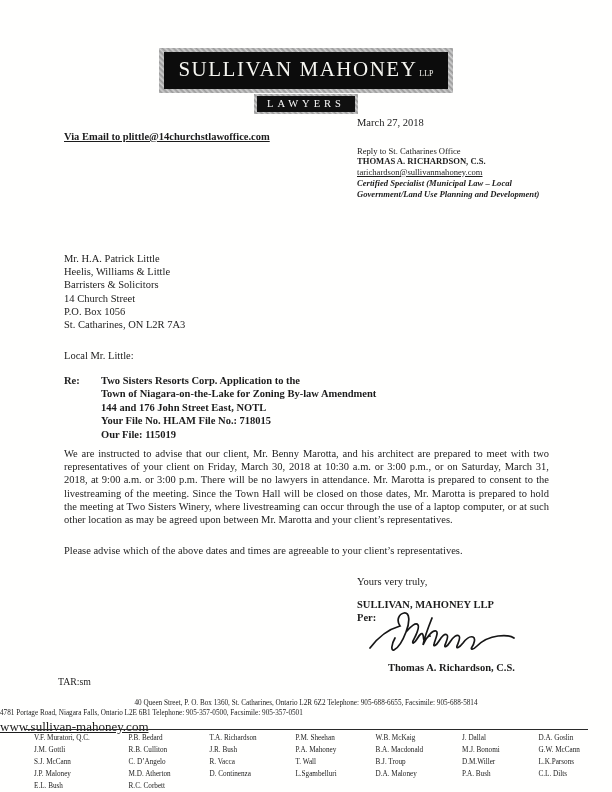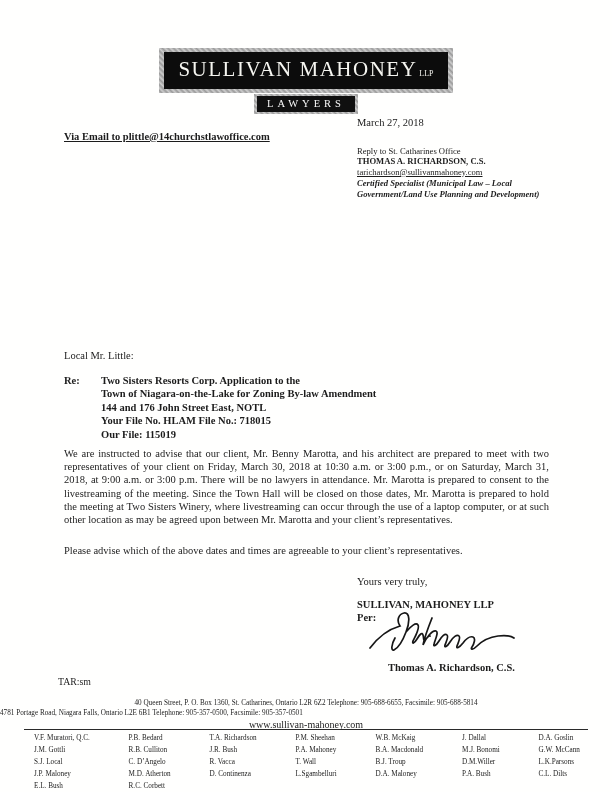--- a/index.html
+++ b/index.html
@@ -60,21 +60,21 @@
 
   .valediction { top:575px; left:357px; }
   .closing-firm { top:598px; left:357px; }
   .closing-per { top:611px; left:357px; }
   .signature { top:604px; left:366px; }
   .signatory { top:661px; left:388px; }
   .ref-initials { top:676px; left:58px; font-size:9.8px; }
 
   .footer-line1 { top:699px; left:0; right:0; text-align:center; font-size:7.2px; }
   .footer-line2 { top:709px; left:0; right:0; text-align:left; font-size:7.2px; }
-  .footer-site  { top:719px; left:0; right:0; text-align:center; font-size:10px; }
+  .footer-site  { top:719px; left:0; right:0; text-align:left; font-size:13px; }
   .footer-rule  { top:729px; left:24px; width:564px; border-top:1.2px solid #2a2a2a; height:0; }
   .lawyer-grid {
     top:733px; left:34px; width:546px;
     display:flex; justify-content:space-between;
     font-size:7.2px; line-height:11.9px;
   }
   .lawyer-col div { white-space:nowrap; }
 </style>
 </head>
 <body>
@@ -98,20 +98,28 @@
   <div class="abs contact-block">
     <div>Reply to St. Catharines Office</div>
     <div class="bold">THOMAS A. RICHARDSON, C.S.</div>
     <div class="ul">tarichardson@sullivanmahoney.com</div>
     <div class="contact-spec">
       <div>Certified Specialist (Municipal Law – Local</div>
       <div>Government/Land Use Planning and Development)</div>
     </div>
   </div>
 
+  <div class="abs recipient t105">
+    <div>Mr. H.A. Patrick Little</div>
+    <div>Heelis, Williams &amp; Little</div>
+    <div>Barristers &amp; Solicitors</div>
+    <div>14 Church Street</div>
+    <div>P.O. Box 1056</div>
+    <div>St. Catharines, ON  L2R 7A3</div>
+  </div>
 
   <div class="abs salutation t105">Local Mr. Little:</div>
 
   <div class="abs re-label t105 bold">Re:</div>
   <div class="abs re-block t105 bold">
     <div>Two Sisters Resorts Corp. Application to the</div>
     <div>Town of Niagara-on-the-Lake for Zoning By-law Amendment</div>
     <div>144 and 176 John Street East, NOTL</div>
     <div>Your File No. HLAM File No.: 718015</div>
     <div>Our File: 115019</div>
@@ -137,21 +145,21 @@
 
   <div class="abs footer-line1">40 Queen Street, P. O. Box 1360, St. Catharines, Ontario L2R 6Z2 Telephone: 905-688-6655, Facsimile: 905-688-5814</div>
   <div class="abs footer-line2">4781 Portage Road, Niagara Falls, Ontario L2E 6B1 Telephone: 905-357-0500, Facsimile: 905-357-0501</div>
   <div class="abs footer-site ul">www.sullivan-mahoney.com</div>
   <div class="abs footer-rule"></div>
 
   <div class="abs lawyer-grid">
     <div class="lawyer-col">
       <div>V.F. Muratori, Q.C.</div>
       <div>J.M. Gottli</div>
-      <div>S.J. Local</div>
+      <div>S.J. McCann</div>
       <div>J.P. Maloney</div>
       <div>E.L. Bush</div>
     </div>
     <div class="lawyer-col">
       <div>P.B. Bedard</div>
       <div>R.B. Culliton</div>
       <div>C. D’Angelo</div>
       <div>M.D. Atherton</div>
       <div>R.C. Corbett</div>
     </div>

